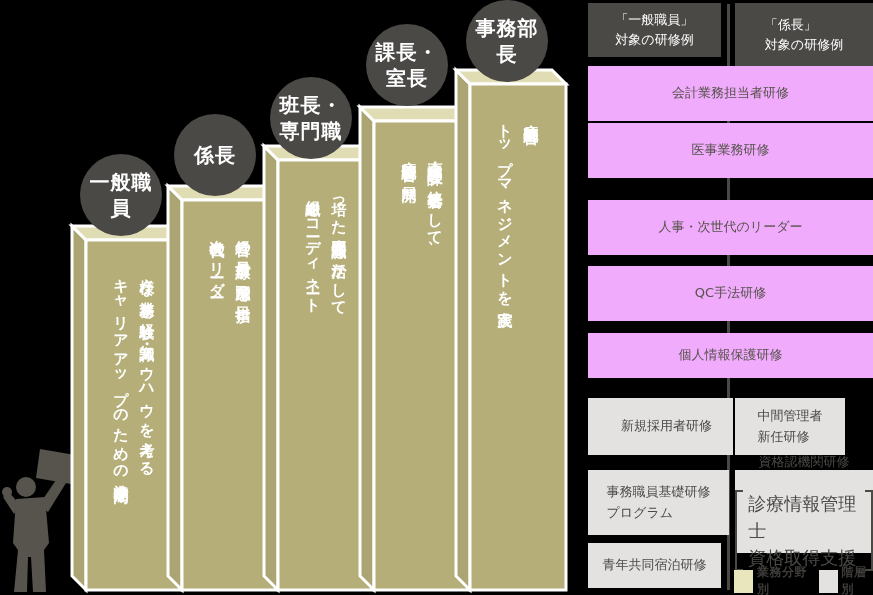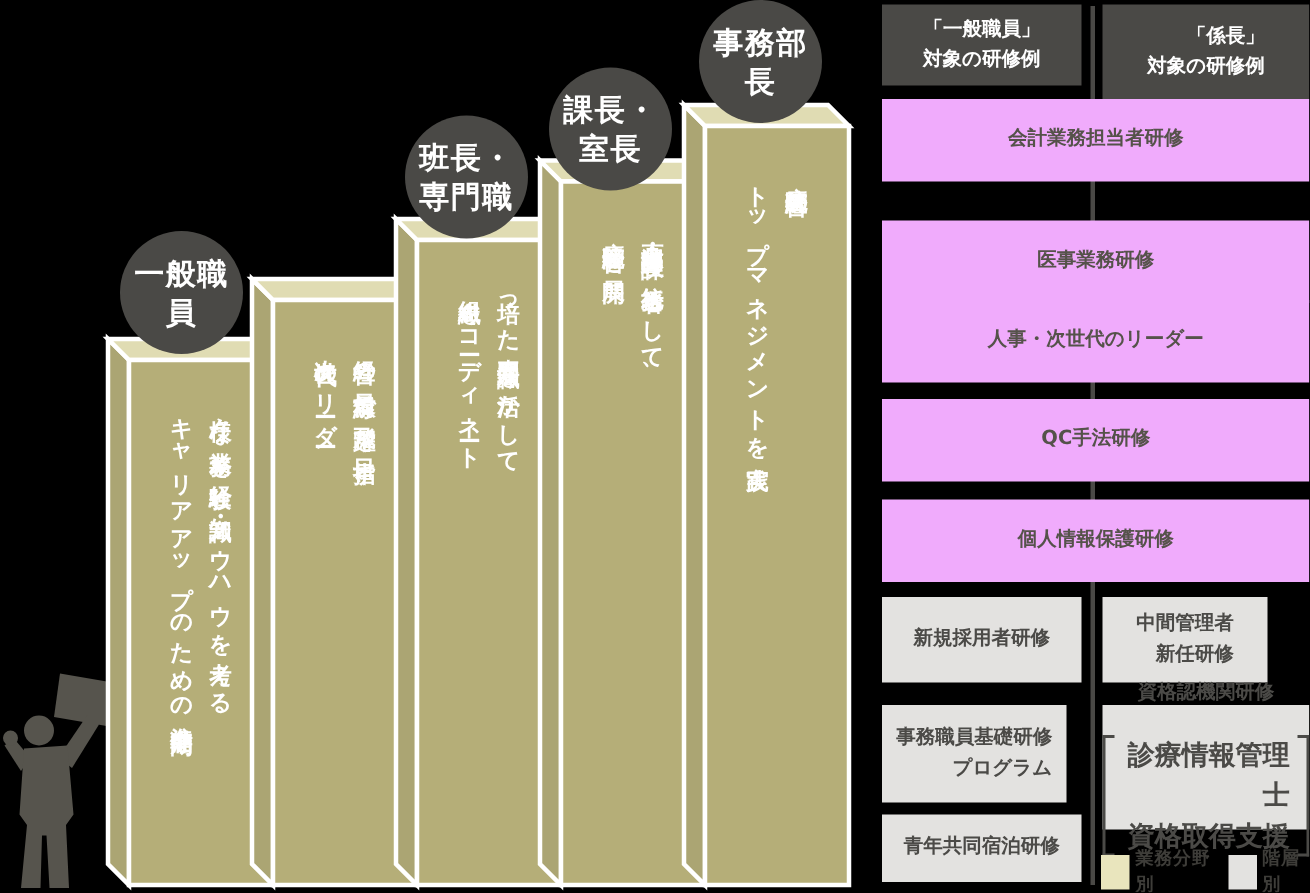--- a/index.html
+++ b/index.html
@@ -20,21 +20,21 @@
   .vtext{
     writing-mode:vertical-rl;text-orientation:mixed;color:#fff;font-weight:bold;
     font-size:15px;letter-spacing:1.5px;
   }
   .vtext .vline{line-height:26px;}
   
   .panel{position:absolute;left:588px;top:0;width:285px;height:595px;}
   .vdivider{position:absolute;left:139px;top:4px;width:3px;height:586px;background:#4a4946;}
   .box{
     position:absolute;display:flex;align-items:center;justify-content:center;
-    text-align:right;font-weight:bold;white-space:pre-line;font-size:13px;line-height:1.55;
+    text-align:left;font-weight:normal;white-space:pre-line;font-size:13px;line-height:1.55;
   }
   .header-box{background:#4a4946;color:#fff;}
   .beige{background:#f0abfc;color:#55524a;}
   .gray{background:#e3e2e0;color:#4b4a47;}
   .cert-box{flex-direction:column;gap:18px;}
   .bracket-row{display:flex;align-items:stretch;}
   .bracket{width:7px;border:2px solid #4b4a47;}
   .bracket.l{border-right:none;margin-right:5px;}
   .bracket.r{border-left:none;margin-left:5px;}
   .bracket-lines{font-size:18px;line-height:1.5;white-space:pre-line;}
@@ -88,23 +88,24 @@
     </g>
 
     <g stroke="#ffffff" stroke-width="3">
       <polygon fill="#aba573" points="470,84 456,70 456,576 470,590"></polygon>
       <polygon fill="#e0dcb3" points="470,84 456,70 552,70 566,84"></polygon>
       <rect fill="#b5ae78" x="470" y="84" width="96" height="506"></rect>
     </g>
   </svg>
 
   <div class="step-circle" style="left:80px;top:154px;">一般職員</div>
+  <div class="step-circle" style="left:174px;top:114px;">係長</div>
   <div class="step-circle" style="left:270px;top:77px;">班長・
 専門職</div>
-  <div class="step-circle" style="left:366px;top:45px;">課長・室長</div>
+  <div class="step-circle" style="left:366px;top:24px;">課長・室長</div>
   <div class="step-circle" style="left:466px;top:0px;">事務部長</div>
 
   <div class="bar-desc" style="left:86px;top:268px;width:96px;">
     <div class="vtext">
       <div class="vline">様々な業務を経験し知識・ノウハウを考える</div>
       <div class="vline">キャリアアップのための準備期間</div>
     </div>
   </div>
   <div class="bar-desc" style="left:182px;top:228px;width:96px;">
     <div class="vtext">
@@ -133,27 +134,27 @@
 
   <div class="panel">
     <div class="vdivider"></div>
 
     <div class="box header-box" style="left:0;top:3px;width:133px;height:54px;">「一般職員」
 対象の研修例</div>
     <div class="box header-box" style="left:147px;top:3px;width:138px;height:64px;">「係長」
 対象の研修例</div>
 
     <div class="box beige" style="left:0;top:66px;width:285px;height:55px;">会計業務担当者研修</div>
-    <div class="box beige" style="left:0;top:147px;width:285px;height:55px;">医事業務研修</div>
+    <div class="box beige" style="left:0;top:123px;width:285px;height:55px;">医事業務研修</div>
     <div class="box beige" style="left:0;top:200px;width:285px;height:55px;">人事・次世代のリーダー</div>
     <div class="box beige" style="left:0;top:266px;width:285px;height:55px;">QC手法研修</div>
-    <div class="box beige" style="left:0;top:333px;width:285px;height:55px;">個人情報保護研修</div>
+    <div class="box beige" style="left:0;top:333px;width:285px;height:45px;">個人情報保護研修</div>
 
-    <div class="box gray" style="left:0;top:398px;width:133px;height:57px;">新規採用者研修</div>
-    <div class="box gray" style="left:0;top:470px;width:123px;height:65px;">事務職員基礎研修
+    <div class="box gray" style="left:0;top:398px;width:133px;height:57px;padding-left:12px;">新規採用者研修</div>
+    <div class="box gray" style="left:0;top:470px;width:141px;height:65px;">事務職員基礎研修
 プログラム</div>
     <div class="box gray" style="left:0;top:543px;width:133px;height:45px;">青年共同宿泊研修</div>
 
     <div class="box gray" style="left:147px;top:398px;width:110px;height:57px;">中間管理者
 新任研修</div>
     <div class="box gray cert-box" style="left:147px;top:470px;width:138px;height:83px;">
       <div>資格認機関研修</div>
       <div class="bracket-row">
         <span class="bracket l"></span>
         <div class="bracket-lines">診療情報管理士

